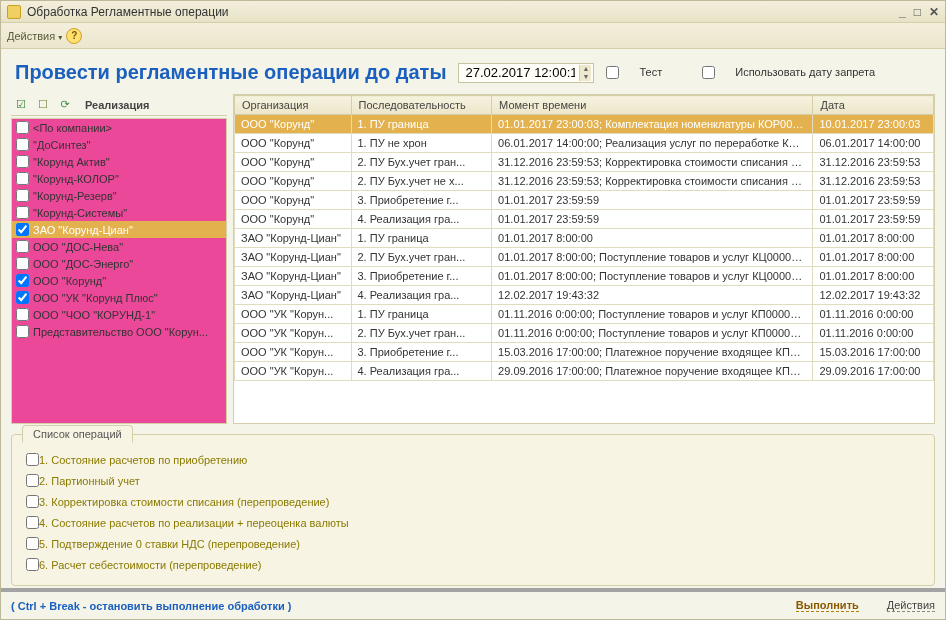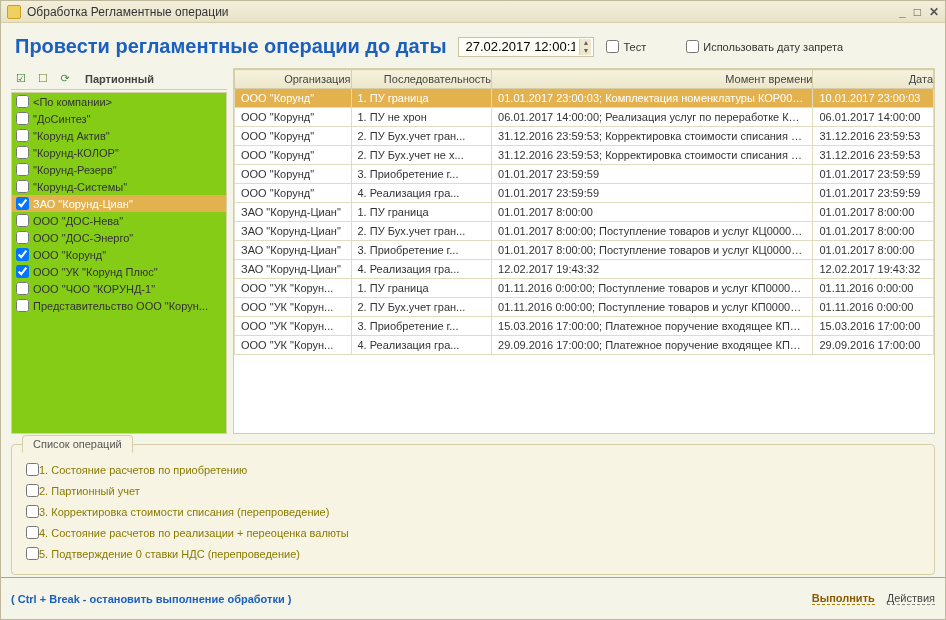--- a/index.html
+++ b/index.html
@@ -102,21 +102,21 @@
     height:8px;
     font-size:7px;
     line-height:7px;
     text-align:center;
     color:#666;
     cursor:pointer;
     background:#eee8cf;
     border-left:1px solid #d4cfa9;
   }
   .chk {
-    display:flex; align-items:center; gap:4px;
+    display:flex; gap:20px;
     color:#333;
   }
   .chk input { margin:0; }
   .mid-row {
     display:flex;
     gap:6px;
     flex:1;
     min-height:0;
   }
   .left-pane {
@@ -141,21 +141,21 @@
   }
   .ic.copy{color:#7a7a30;}
   .ic.refresh{color:#3a8a3a;}
   .left-title {
     font-weight:bold;color:#444;
   }
   .org-list {
     flex:1;
     overflow:auto;
     border:1px solid #d4cfa9;
-    background:#84cc16;
+    background:#ec4899;
   }
   .org-item {
     display:flex;align-items:center;gap:4px;
     padding:2px 4px;
     white-space:nowrap;
   }
   .org-item.selected {
     background:#e3b24f;
     color:#fff;
   }
@@ -170,22 +170,22 @@
   }
   table.grid {
     width:100%;
     border-collapse:collapse;
     font-size:11px;
     table-layout:fixed;
   }
   table.grid th {
     background:linear-gradient(#f6f2df,#ece6c9);
     border:1px solid #d4cfa9;
-    padding:3px 0;
-    text-align:right;
+    padding:3px 7px;
+    text-align:left;
     font-weight:normal;
     color:#444;
   }
   table.grid td {
     border:1px solid #e0dcc0;
     padding:3px 6px;
     white-space:nowrap;
     overflow:hidden;
     text-overflow:ellipsis;
   }
@@ -211,47 +211,53 @@
     color:#555;
   }
   .ops-list { margin-top:6px; }
   .ops-item {
     display:flex;align-items:center;gap:0;
     color:#8a7a00;
     padding:4px 2px;
   }
   .ops-item input{margin:0;}
   .footer {
-    border-top:1px solid #a3a3a3;
-    padding:14px 10px;
+    border-top:4px solid #a3a3a3;
+    padding:7px 10px;
     display:flex;
     align-items:center;
     background:#f5f4e9;
   }
   .footer .hint { color:#1b5fbf; font-weight:bold; }
-  .footer .right { margin-left:auto; display:flex; gap:12px; align-items:center; }
+  .footer .right { margin-left:auto; display:flex; gap:28px; align-items:center; }
   .footer .right .link { color:#444; cursor: pointer; text-decoration: underline dotted transparent;}
   .footer .right .link.main { color:#8a5a00; font-weight:bold; border-bottom:1px dashed #b08000; text-decoration:none; }
   .footer .right .link.close { color:#444; border-bottom:1px dashed #888; text-decoration:none;}
 </style>
 </head>
 <body>
 
 <div class="window">
 
   <div class="titlebar">
     <span class="icon"></span>
     <span>Обработка  Регламентные операции</span>
     <div class="win-btns">
       <span>_</span>
       <span>□</span>
       <span>✕</span>
     </div>
   </div>
 
+  <div class="toolbar">
+    <span class="act">
+      <span>Действия</span> <span style="font-size:8px">▾</span>
+    </span>
+    <span class="help">?</span>
+  </div>
 
   <div class="content">
 
     <div class="headline-row">
       <span class="headline">Провести регламентные операции до даты</span>
       <span class="date-box">
         <input type="text" value="27.02.2017 12:00:10" style="">
         <span class="spin">
           <div>▲</div>
           <div>▼</div>
@@ -266,21 +272,21 @@
         <span>Использовать дату запрета</span>
       </label>
     </div>
 
     <div class="mid-row">
       <div class="left-pane">
         <div class="left-tools">
           <span class="ic">☑</span>
           <span class="ic copy">☐</span>
           <span class="ic refresh">⟳</span>
-          <span class="left-title" style="margin-left:6px;">Партионный</span>
+          <span class="left-title" style="margin-left:6px;">Реализация</span>
         </div>
         <div class="org-list" id="org-list">
             <div class="org-item">
               <input type="checkbox" style="">
               <span>&lt;По компании&gt;</span>
             </div>
             <div class="org-item">
               <input type="checkbox" style="">
               <span>"ДоСинтез"</span>
             </div>
@@ -453,20 +459,24 @@
             <span>3. Корректировка стоимости списания (перепроведение)</span>
           </div>
           <div class="ops-item">
             <input type="checkbox" style="">
             <span>4. Состояние расчетов по реализации + переоценка валюты</span>
           </div>
           <div class="ops-item">
             <input type="checkbox" style="">
             <span>5. Подтверждение 0 ставки НДС (перепроведение)</span>
           </div>
+          <div class="ops-item">
+            <input type="checkbox" style="">
+            <span>6. Расчет себестоимости (перепроведение)</span>
+          </div>
         </div>
     </div>
 
   </div>
 
   <div class="footer">
     <span class="hint">( Ctrl + Break  - остановить выполнение обработки )</span>
     <div class="right">
       <span class="link main">Выполнить</span>
       <span class="link close">Действия</span>

